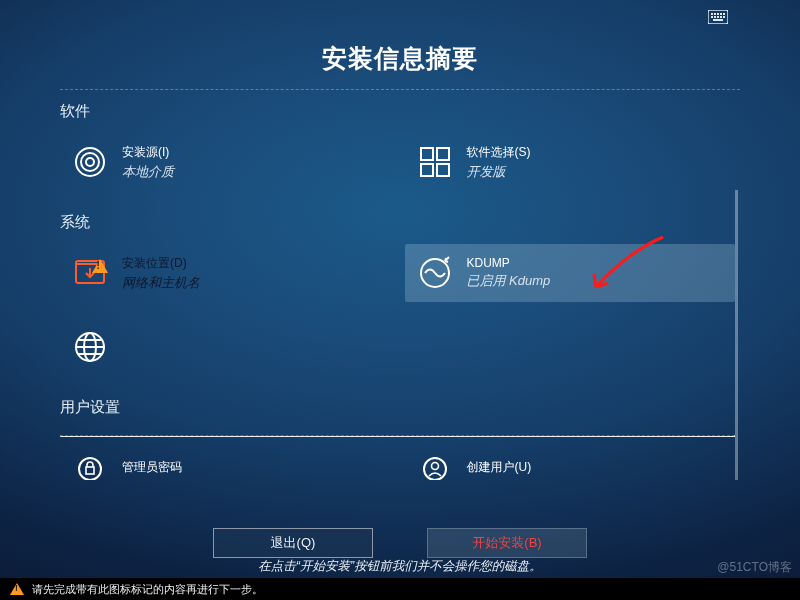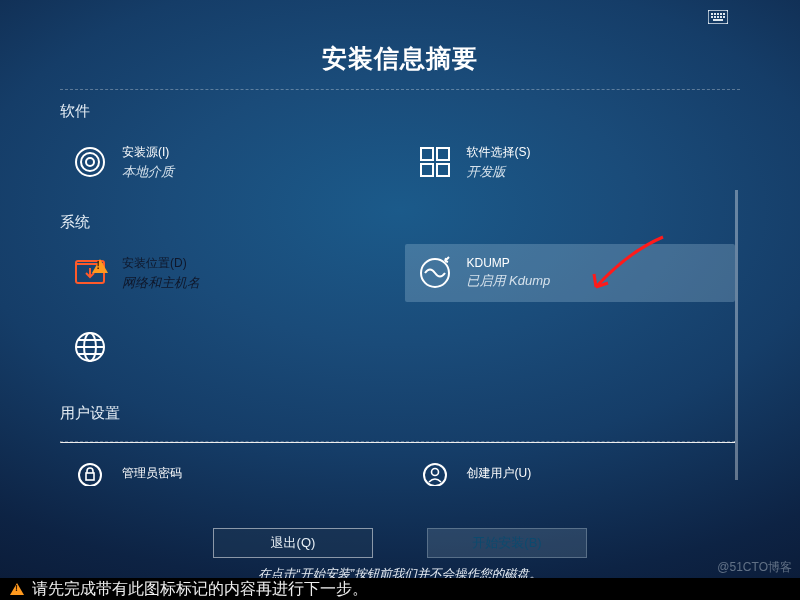--- a/index.html
+++ b/index.html
@@ -63,27 +63,27 @@
     position: absolute; left: 0; right: 0; bottom: 0; height: 74px;
   }
   .btn-row {
     display: flex; gap: 18px; justify-content: center; margin-top: 2px;
   }
   .btn {
     width: 160px; height: 30px; line-height: 28px; text-align: center;
     font-size: 13px; border: 1px solid rgba(255,255,255,0.5);
     background: rgba(30,55,85,0.5); color: #e9f1f7; cursor: pointer;
   }
-  .btn.disabled { color: #0c4a6e; border-color: rgba(160,180,195,0.4);
+  .btn.disabled { color: #ef4444; border-color: rgba(160,180,195,0.4);
     background: rgba(120,145,165,0.25); margin-left: 36px; }
   .hint { text-align: center; font-size: 12.5px; font-style: italic;
-    color: #e8eef4; margin-top: 8px; }
+    color: #e8eef4; margin-top: 0; }
   .warn-bar {
     position: absolute; left: 0; right: 0; bottom: 0; height: 22px;
-    background: #000; color: #eee; font-size: 16px;
+    background: #000; color: #eee; font-size: 11px;
     display: flex; align-items: center; padding: 0 10px;
   }
   .warn-bar .tri {
     width: 0; height: 0; border-left: 7px solid transparent;
     border-right: 7px solid transparent; border-bottom: 12px solid #ff9a1f;
     margin-right: 8px; position: relative;
   }
   .warn-bar .tri::after { content: "!"; position: absolute; left: -2px; top: 0;
     font-size: 9px; color: #3a1a00; font-weight: 700; }
   .watermark { position: absolute; right: 8px; bottom: 24px;
@@ -179,21 +179,21 @@
         <svg width="34" height="34" viewBox="0 0 34 34">
             <circle cx="17" cy="17" r="14" fill="none" stroke="#fff" stroke-width="2"></circle>
             <ellipse cx="17" cy="17" rx="6" ry="14" fill="none" stroke="#fff" stroke-width="2"></ellipse>
             <path d="M3 17 h28 M5 10 h24 M5 24 h24" stroke="#fff" stroke-width="2"></path>
           </svg>
       </span>
     </div>
     <div></div>
   </div>
 
-  <div class="section-label" style="margin-top:28px">用户设置</div>
+  <div class="section-label" style="margin-top:22px">用户设置</div>
   <hr class="cut">
   <div class="grid" style="margin-top:10px">
     <div class="tile" style="min-height:30px;padding:2px 12px">
       <span class="icon">
         <svg width="30" height="26" viewBox="0 0 30 26">
             <circle cx="15" cy="15" r="11" fill="none" stroke="#fff" stroke-width="2"></circle>
             <rect x="11" y="13" width="8" height="7" fill="none" stroke="#fff" stroke-width="1.6"></rect>
             <path d="M12 13 v-2 a3 3 0 0 1 6 0 v2" fill="none" stroke="#fff" stroke-width="1.6"></path>
           </svg>
       </span>

